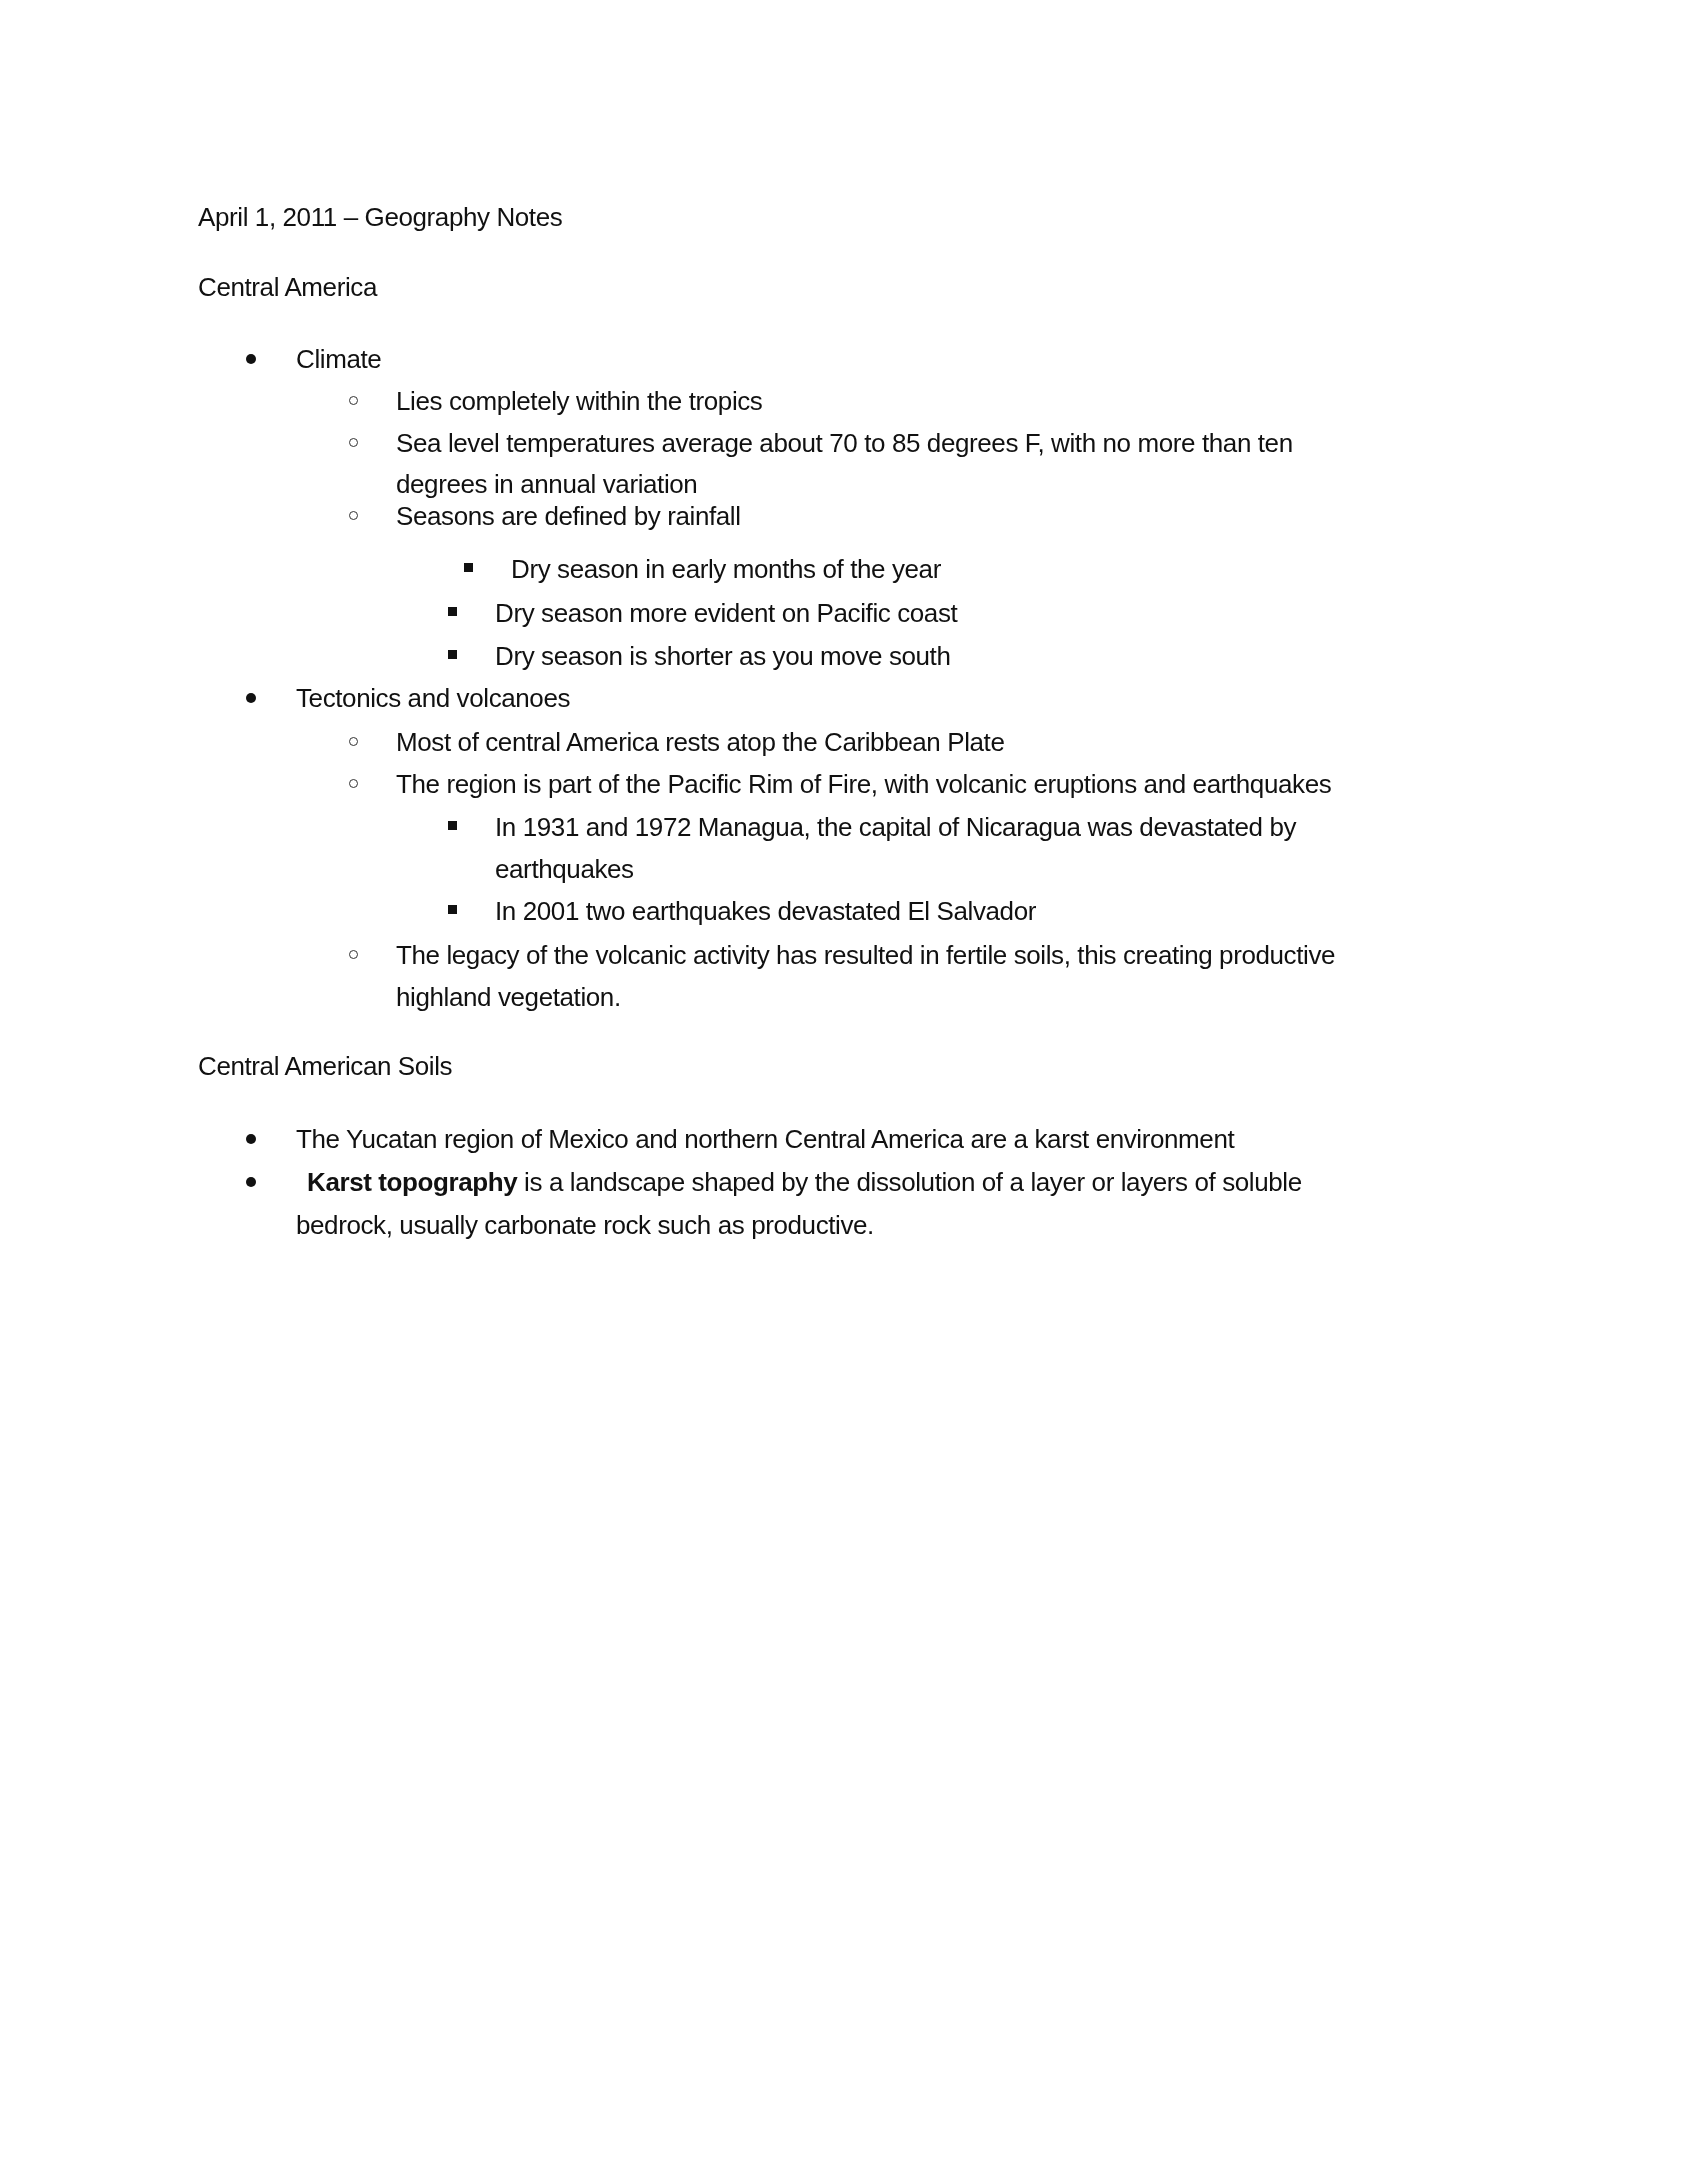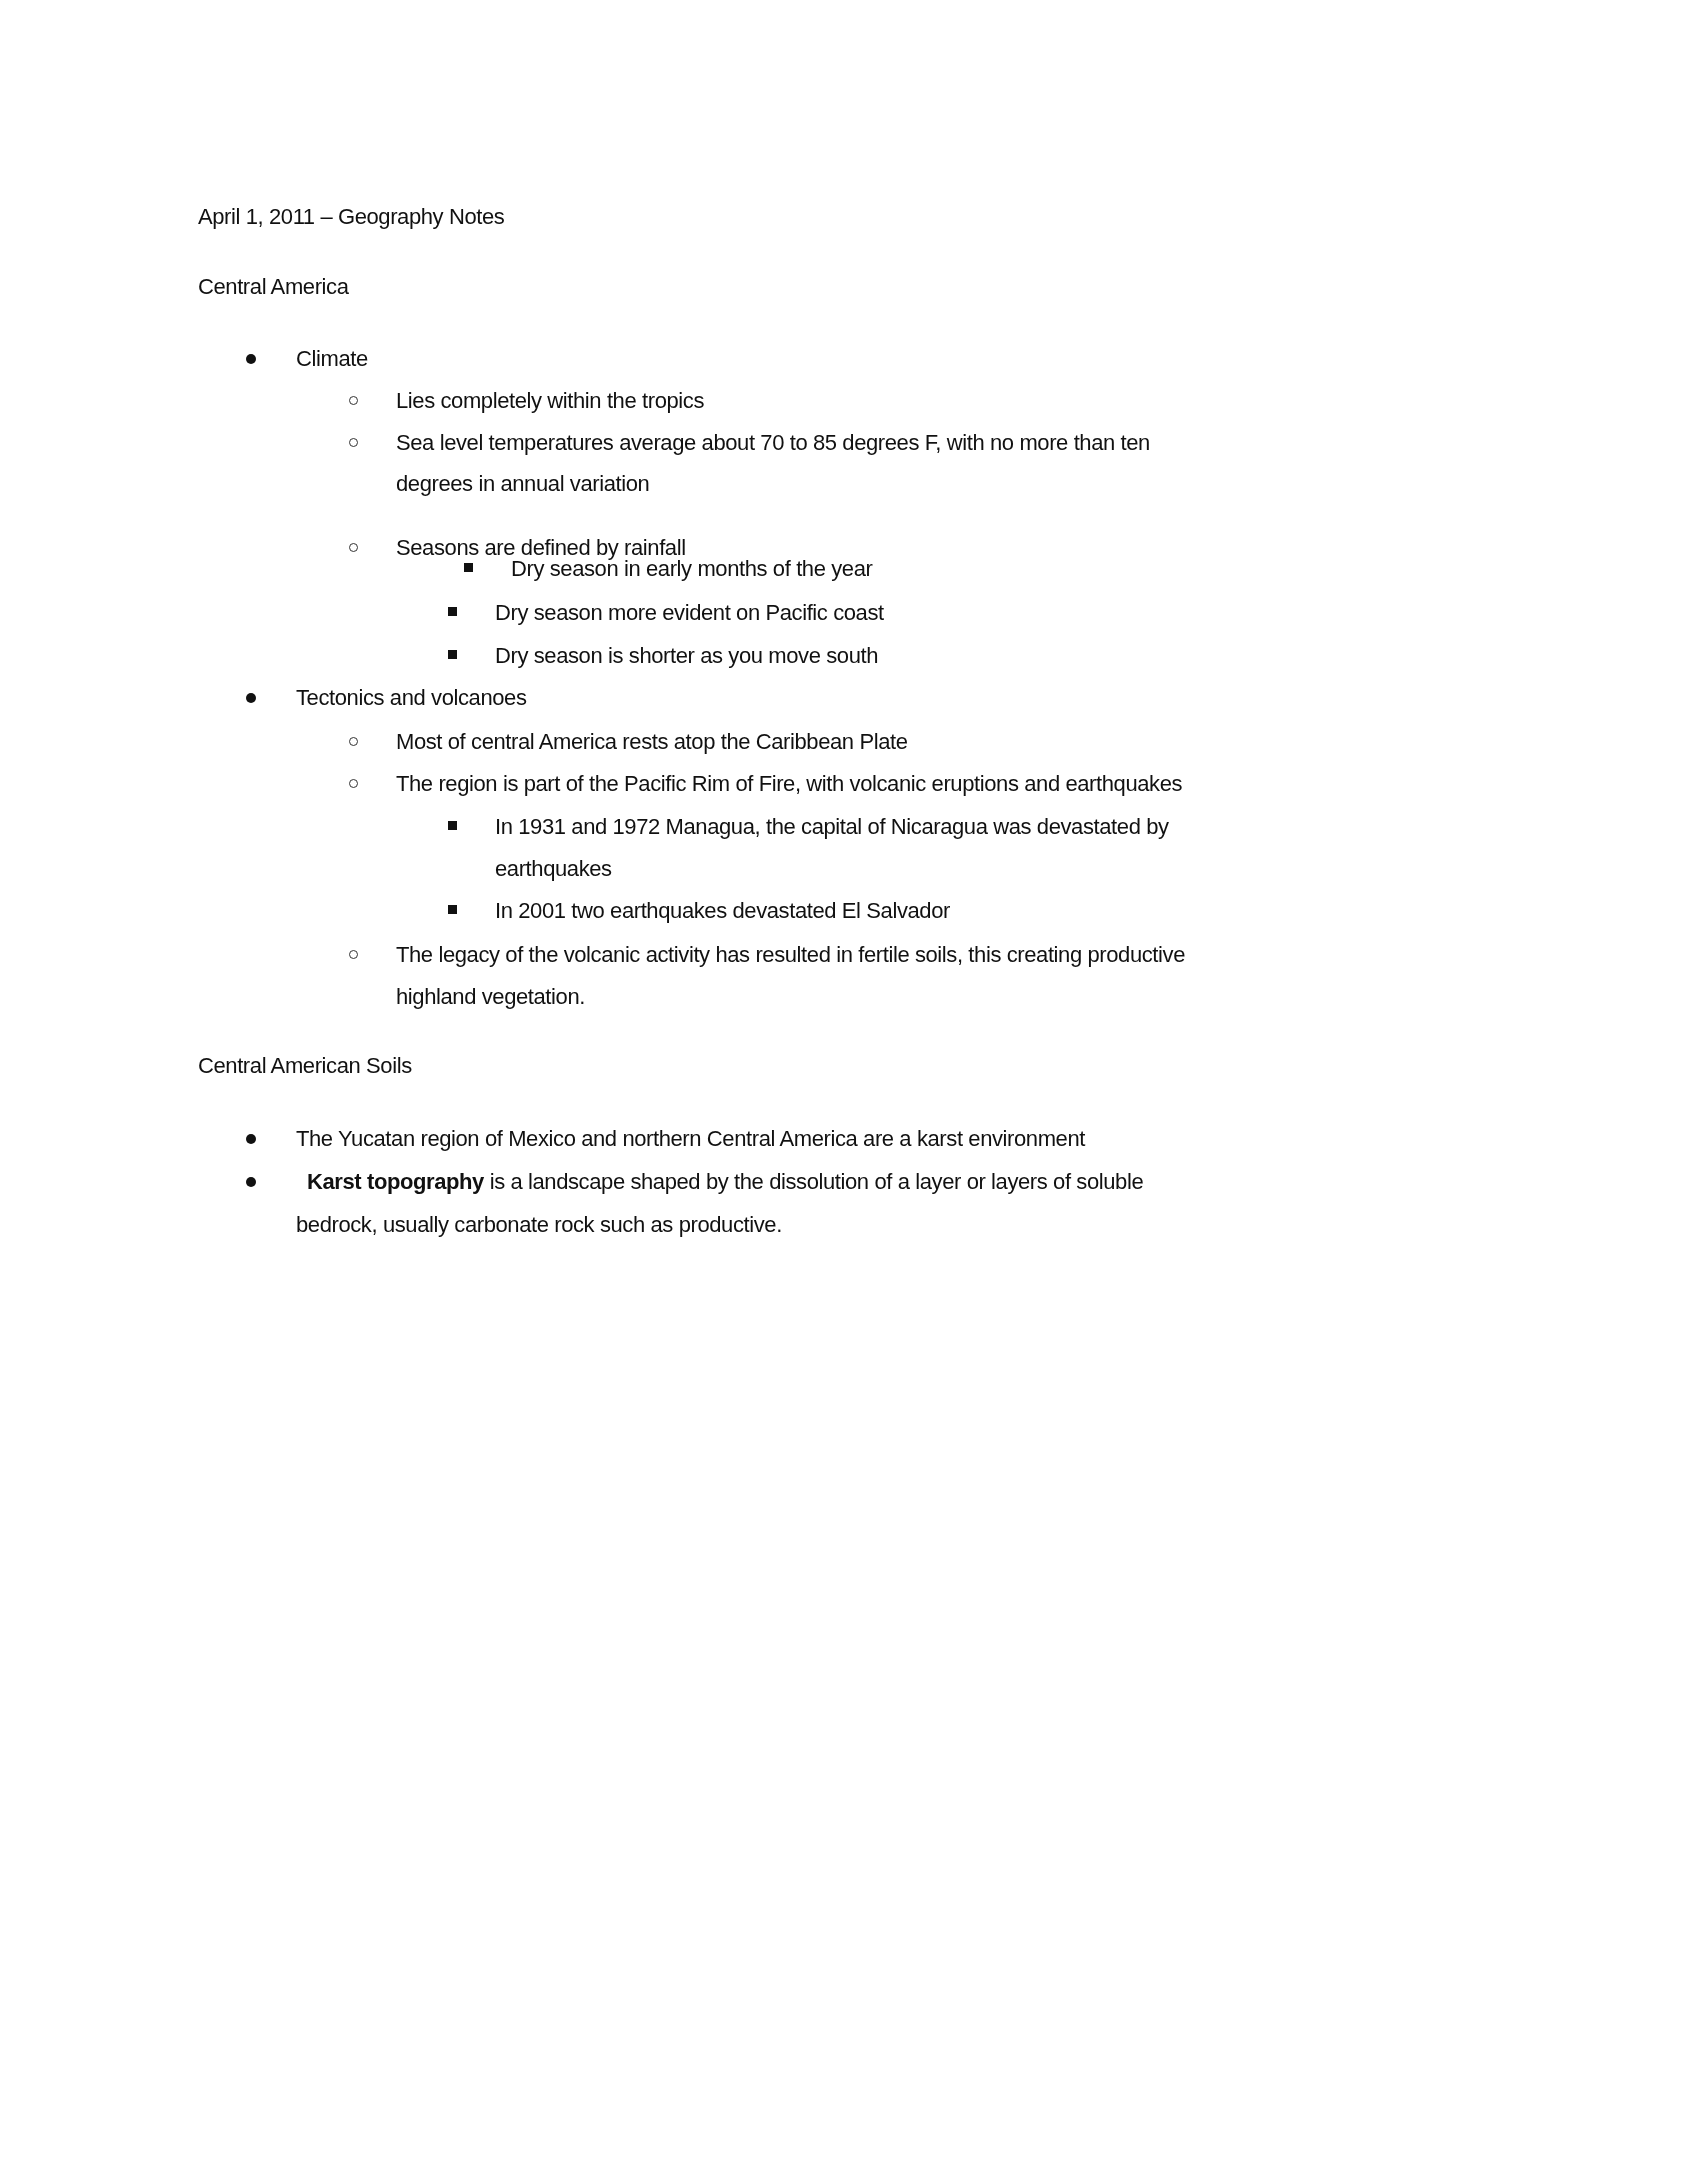--- a/index.html
+++ b/index.html
@@ -1,19 +1,19 @@
 <!DOCTYPE html>
 <html><head>
 <meta charset="utf-8">
 <style>
   html, body { margin: 0; padding: 0; background: #ffffff; }
   body { width: 1683px; height: 2178px; position: relative; overflow: hidden;
          font-family: "Liberation Sans", sans-serif; color: #111111; }
   .page { position: absolute; left: 0; top: 0; width: 1683px; height: 2178px; background: #fff; border-radius: 19px; }
-  .line { position: absolute; height: 40px; line-height: 40px; font-size: 22px; white-space: nowrap;
+  .line { position: absolute; height: 40px; line-height: 40px; font-size: 26px; white-space: nowrap;
           letter-spacing: -0.4px; }
   .txt { position: absolute; top: 0; }
   .b1 { position: absolute; width: 10px; height: 10px; border-radius: 50%; background: #111; top: 15px; }
   .b2 { position: absolute; width: 9px; height: 9px; border-radius: 50%; border: 1.5px solid #333; top: 15px; box-sizing: border-box; }
   .b3 { position: absolute; width: 9px; height: 9px; background: #111; top: 14px; }
   b { font-weight: bold; }
 </style>
 </head>
 <body>
 
@@ -35,21 +35,21 @@
     <span class="b2" style="left:349px;"></span>
     <span class="txt" style="left:396px;">Lies completely within the tropics</span>
   </div>
   <div class="line" style="left:0; top:423px; width:1683px;">
     <span class="b2" style="left:349px;"></span>
     <span class="txt" style="left:396px;">Sea level temperatures average about 70 to 85 degrees F, with no more than ten</span>
   </div>
   <div class="line" style="left:0; top:464px; width:1683px;">
     <span class="txt" style="left:396px;">degrees in annual variation</span>
   </div>
-  <div class="line" style="left:0; top:528px; width:1683px;">
+  <div class="line" style="left:0; top:496px; width:1683px;">
     <span class="b2" style="left:349px;"></span>
     <span class="txt" style="left:396px;">Seasons are defined by rainfall</span>
   </div>
   <div class="line" style="left:0; top:549px; width:1683px;margin-left:16px;">
     <span class="b3" style="left:448px;"></span>
     <span class="txt" style="left:495px;">Dry season in early months of the year</span>
   </div>
   <div class="line" style="left:0; top:636px; width:1683px;">
     <span class="b3" style="left:448px;"></span>
     <span class="txt" style="left:495px;">Dry season is shorter as you move south</span>

